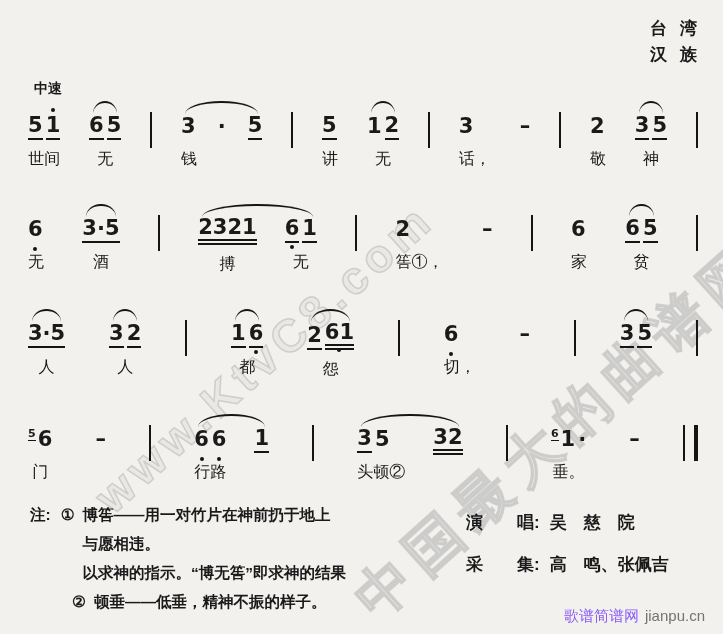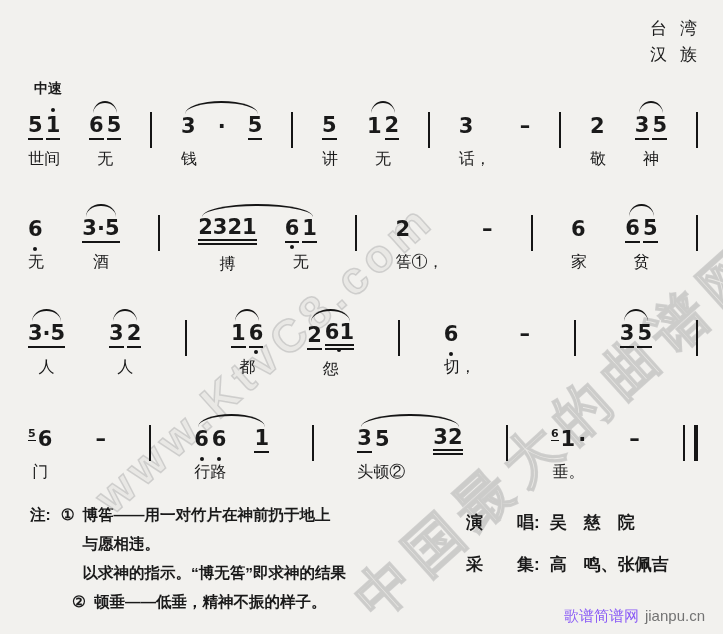--- a/index.html
+++ b/index.html
@@ -13,21 +13,21 @@
 
   
   .title-wrap{
     position:absolute;left:0;right:0;top:6px;text-align:center;
     font-size:36px;font-weight:700;letter-spacing:30px;padding-left:30px;
     white-space:nowrap;
   }
   .title-wrap sup{font-size:14px;letter-spacing:0;margin-left:-24px;vertical-align:18px;}
   .region{
     position:absolute;right:26px;top:16px;text-align:right;
-    font-size:17px;font-weight:400;line-height:26px;letter-spacing:13px;margin-right:-13px;
+    font-size:17px;font-weight:700;line-height:26px;letter-spacing:13px;margin-right:-13px;
   }
   .tempo{position:absolute;left:34px;top:80px;font-size:14px;font-weight:700;}
 
   
   #score{position:absolute;left:28px;top:100px;width:670px;}
   .sline{display:flex;justify-content:space-between;align-items:flex-start;margin-bottom:33px;}
   .cell{display:flex;flex-direction:column;}
   .nrow{position:relative;display:flex;align-items:flex-end;gap:3px;padding-top:14px;min-height:26px;}
   .wide .nrow{gap:22px;}
   .tok{

